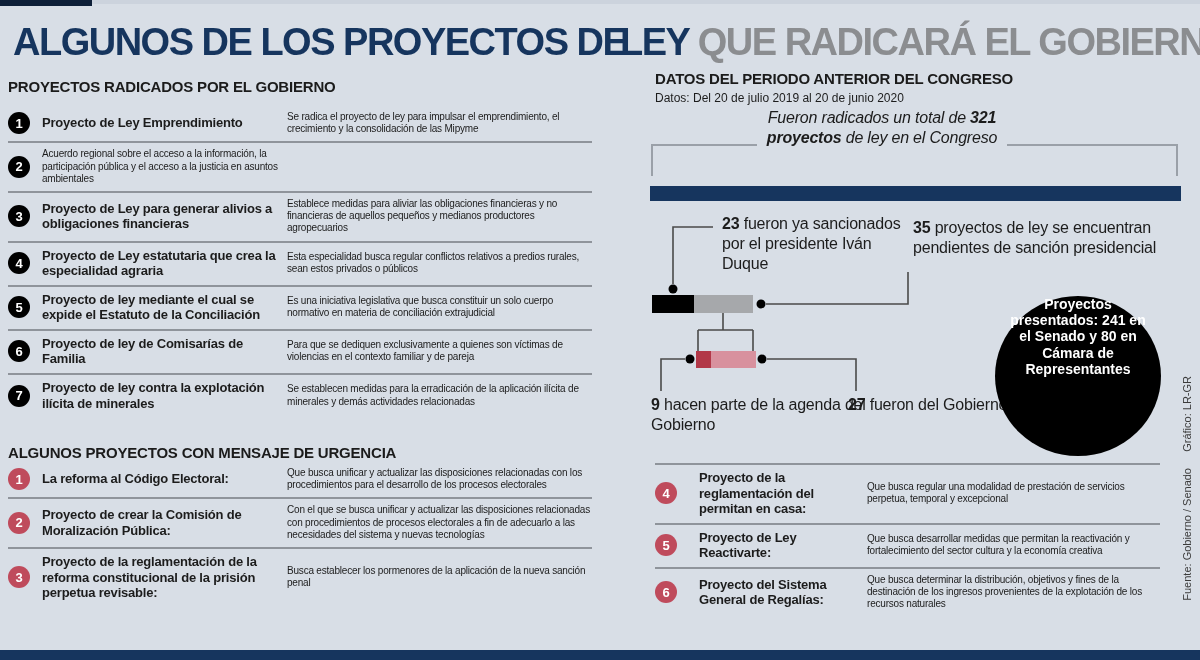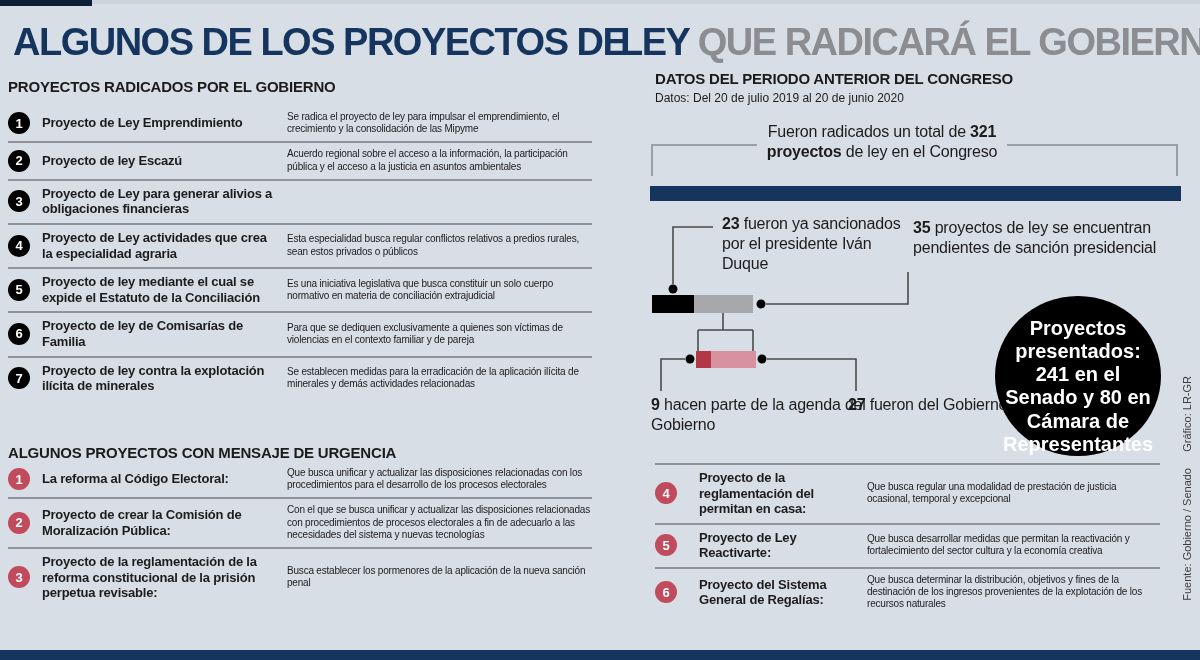--- a/index.html
+++ b/index.html
@@ -31,37 +31,37 @@
   .tbl-left { left:8px; top:106px; width:584px; }
   .tbl-urg  { left:8px; top:462px; width:584px; }
   .tbl-right{ left:655px; top:463px; width:505px; border-top:2px solid #8f949b; }
 
   .num { width:22px; height:22px; border-radius:50%; background:#000; color:#fff;
          font-weight:bold; font-size:13px; display:flex; align-items:center; justify-content:center; }
   .red .num { background:#bf4b5c; }
   .lbl { font-weight:bold; font-size:13px; line-height:1.2; letter-spacing:-0.2px; padding-right:8px; }
   .dsc { font-size:10px; line-height:1.22; letter-spacing:-0.2px; }
 
-  .total { position:absolute; left:757px; top:122px; width:250px; text-align:center;
-           font-size:16px; line-height:1.25; letter-spacing:-0.2px; }
+  .total { position:absolute; left:757px; top:108px; width:250px; text-align:center;
+           font-size:16px; line-height:1.25; letter-spacing:-0.2px;font-style:italic; }
   .total div { white-space:nowrap; }
 
   .navy-bar { position:absolute; left:650px; top:186px; width:531px; height:15px; background:#16355e; }
 
   .flow-svg { position:absolute; left:0; top:0; pointer-events:none; }
 
   .stat { position:absolute; font-size:16px; line-height:1.25; letter-spacing:-0.2px; }
   #stat23 { left:722px; top:214px; width:192px; }
   #stat35 { left:913px; top:218px; width:250px; }
   #stat9  { left:651px; top:395px; width:215px; }
   #stat27 { left:848px; top:395px; width:165px; }
 
   .black-circle { position:absolute; left:995px; top:296px; width:166px; height:160px;
-      background:#000; border-radius:50%; display:flex; align-items:flex-end; justify-content:center;
-      text-align:center; color:#fff; font-weight:bold; font-size:20px; line-height:1.16;
+      background:#000; border-radius:50%; display:flex; align-items:flex-start; justify-content:center;
+      text-align:center; color:#fff; font-weight:bold; font-size:14px; line-height:1.16;
       padding:0 15px; box-sizing:border-box; }
 
   .credit { position:absolute; font-size:11px; color:#3c3c3c; white-space:nowrap;
             writing-mode:vertical-rl; transform:rotate(180deg); }
   #credit-g { left:1181px; top:376px; }
   #credit-s { left:1181px; top:468px; }
 </style>
 </head>
 <body>
 
@@ -76,30 +76,30 @@
   <div class="sec-h" style="left:8px; top:78px;">PROYECTOS RADICADOS POR EL GOBIERNO</div>
 
   <div class="tbl tbl-left">
     <div class="row">
       <span class="num">1</span>
       <span class="lbl">Proyecto de Ley Emprendimiento</span>
       <span class="dsc">Se radica el proyecto de ley para impulsar el emprendimiento, el crecimiento y la consolidación de las Mipyme</span>
     </div>
     <div class="row">
       <span class="num">2</span>
-      <span class="lbl">Proyecto de ley Escazú</span>
       <span class="dsc">Acuerdo regional sobre el acceso a la información, la participación pública y el acceso a la justicia en asuntos ambientales</span>
     </div>
     <div class="row">
       <span class="num">3</span>
       <span class="lbl">Proyecto de Ley para generar alivios a obligaciones financieras</span>
+      <span class="dsc">Establece medidas para aliviar las obligaciones financieras y no financieras de aquellos pequeños y medianos productores agropecuarios</span>
     </div>
     <div class="row">
       <span class="num">4</span>
-      <span class="lbl">Proyecto de Ley actividades que crea la especialidad agraria</span>
+      <span class="lbl">Proyecto de Ley estatutaria que crea la especialidad agraria</span>
       <span class="dsc">Esta especialidad busca regular conflictos relativos a predios rurales, sean estos privados o públicos</span>
     </div>
     <div class="row">
       <span class="num">5</span>
       <span class="lbl">Proyecto de ley mediante el cual se expide el Estatuto de la Conciliación</span>
       <span class="dsc">Es una iniciativa legislativa que busca constituir un solo cuerpo normativo en materia de conciliación extrajudicial</span>
     </div>
     <div class="row">
       <span class="num">6</span>
       <span class="lbl">Proyecto de ley de Comisarías de Familia</span>
@@ -173,21 +173,21 @@
   <div class="stat" id="stat27"><b>27</b><span> fueron del Gobierno</span></div>
 
   <div class="black-circle">
     <span>Proyectos presentados: 241 en el Senado y 80 en Cámara de Representantes</span>
   </div>
 
   <div class="tbl tbl-right red">
     <div class="row">
       <span class="num">4</span>
       <span class="lbl">Proyecto de la reglamentación del permitan en casa:</span>
-      <span class="dsc">Que busca regular una modalidad de prestación de justicia ocasional, temporal y excepcional</span>
+      <span class="dsc">Que busca regular una modalidad de prestación de servicios perpetua, temporal y excepcional</span>
     </div>
     <div class="row">
       <span class="num">5</span>
       <span class="lbl">Proyecto de Ley Reactivarte:</span>
       <span class="dsc">Que busca desarrollar medidas que permitan la reactivación y fortalecimiento del sector cultura y la economía creativa</span>
     </div>
     <div class="row">
       <span class="num">6</span>
       <span class="lbl">Proyecto del Sistema General de Regalías:</span>
       <span class="dsc">Que busca determinar la distribución, objetivos y fines de la destinación de los ingresos provenientes de la explotación de los recursos naturales</span>

